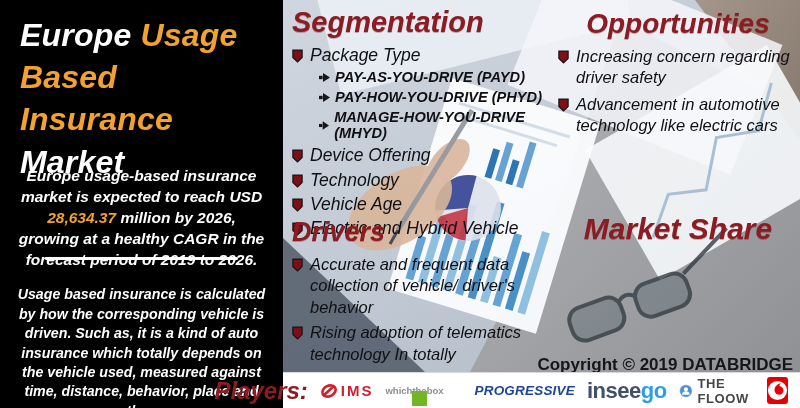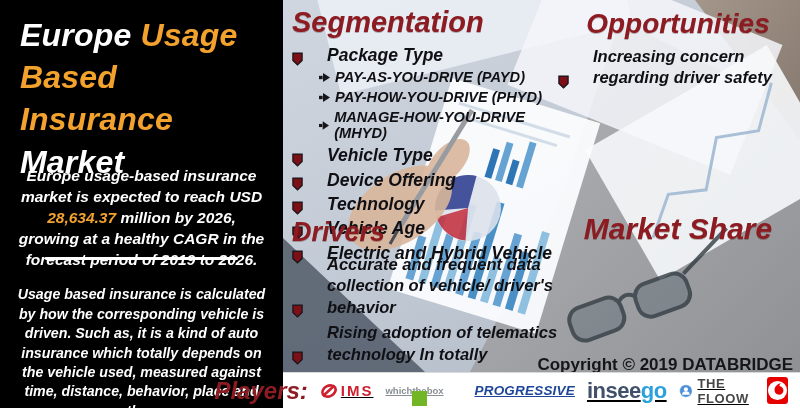--- a/index.html
+++ b/index.html
@@ -18,22 +18,22 @@
   .fc-para .orange{color:#f2a22d;}
   .divider{position:absolute;top:257px;left:45px;width:193px;height:3px;
            background:#fff;border-radius:2px;}
   .def-para{position:absolute;top:271px;left:11px;right:11px;text-align:center;
             font-size:14.2px;font-weight:bold;font-style:italic;line-height:1.37;}
 
   
   .hd{color:#8c1b22;font-weight:bold;font-style:italic;
       text-shadow:0 1px 0 rgba(50,0,0,.28);margin:0;}
   .sec{position:absolute;z-index:2;}
-  .li{display:flex;align-items:flex-end;gap:24px;color:#101014;
-      font-weight:bold;font-style:italic;}
+  .li{display:flex;align-items:flex-start;gap:7px;color:#101014;
+      font-weight:normal;font-style:italic;}
   .li svg{flex:0 0 auto;margin-top:4px;}
   .seg .li{font-size:17.5px;line-height:1.22;margin-bottom:3px;}
   .sub{display:flex;align-items:center;gap:5px;margin:0 0 4px 27px;
        color:#101014;font-weight:bold;font-style:italic;font-size:14.6px;}
   .drv .li{font-size:16.5px;line-height:1.3;margin-bottom:4px;max-width:300px;}
   .drv .nowrap{white-space:nowrap;max-width:none;}
   .opp .li,.ms .li{font-size:16.5px;line-height:1.3;margin-bottom:5px;}
   .seg{left:292px;top:6px;width:270px;}
   .seg .hd{font-size:29px;margin-bottom:6px;}
   .drv{left:292px;top:217px;width:330px;}
@@ -45,21 +45,21 @@
   .ms .li{font-size:16.5px;}
   .copyright{position:absolute;right:7px;top:355px;z-index:2;font-size:17px;
              font-weight:bold;color:#15151a;}
 
   
   .players{position:absolute;left:283px;top:372px;width:517px;height:36px;
            background:#fff;border-top:1px solid #d9d9d9;z-index:3;
            display:flex;align-items:center;gap:12px;justify-content:flex-end;
            padding:0 12px 0 13px;box-sizing:border-box;}
   .players-label{font-size:24px;font-weight:bold;font-style:italic;color:#8c1b22;}
-  .logo{display:flex;align-items:center;text-decoration:underline;}
+  .logo{display:flex;align-items:center;}
   .ims-text{color:#cf1f2e;font-weight:bold;font-size:15px;letter-spacing:2px;margin-left:3px;}
   .itb{position:relative;width:44px;height:30px;font-size:9.5px;line-height:1.02;
        color:#8a8f94;font-weight:bold;}
   .itb span{display:block;}
   .itb-sq{position:absolute;right:2px;bottom:0;width:15px;height:15px;background:#72b626;}
   .prog{color:#1d4699;font-weight:bold;font-style:italic;font-size:13.5px;letter-spacing:.2px;padding-left:33px;}
   .inseego{font-size:22px;font-weight:600;letter-spacing:-.5px;}
   .inseego .d{color:#41506b;}
   .inseego .b{color:#2aa0dc;}
   .floow-text{color:#474747;font-weight:bold;font-size:13px;letter-spacing:.6px;margin-left:5px;}
@@ -188,26 +188,20 @@
       <svg width="11" height="9" viewBox="0 0 11 9">
           <rect x="0" y="2.8" width="3.6" height="3.4" fill="#15151a"></rect>
           <polygon points="4,0 11,4.5 4,9" fill="#15151a"></polygon>
         </svg>
       <span>MANAGE-HOW-YOU-DRIVE (MHYD)</span>
     </div>
     <div class="li">
       <svg width="11" height="14" viewBox="0 0 12 15">
           <path d="M1 1 H11 V9 L6 14 L1 9 Z" fill="#7d1016" stroke="#15151a" stroke-width="1.4"></path>
         </svg>
-      <span>Vehicle Type</span>
-    </div>
-    <div class="li">
-      <svg width="11" height="14" viewBox="0 0 12 15">
-          <path d="M1 1 H11 V9 L6 14 L1 9 Z" fill="#7d1016" stroke="#15151a" stroke-width="1.4"></path>
-        </svg>
       <span>Device Offering</span>
     </div>
     <div class="li">
       <svg width="11" height="14" viewBox="0 0 12 15">
           <path d="M1 1 H11 V9 L6 14 L1 9 Z" fill="#7d1016" stroke="#15151a" stroke-width="1.4"></path>
         </svg>
       <span>Technology</span>
     </div>
     <div class="li">
       <svg width="11" height="14" viewBox="0 0 12 15">
@@ -245,20 +239,26 @@
     </div>
   </section>
 
   <section class="sec opp">
     <h2 class="hd">Opportunities</h2>
     <div class="li">
       <svg width="11" height="14" viewBox="0 0 12 15">
           <path d="M1 1 H11 V9 L6 14 L1 9 Z" fill="#7d1016" stroke="#15151a" stroke-width="1.4"></path>
         </svg>
       <span>Increasing concern regarding driver safety</span>
+    </div>
+    <div class="li">
+      <svg width="11" height="14" viewBox="0 0 12 15">
+          <path d="M1 1 H11 V9 L6 14 L1 9 Z" fill="#7d1016" stroke="#15151a" stroke-width="1.4"></path>
+        </svg>
+      <span>Advancement in automotive technology like electric cars</span>
     </div>
   </section>
 
   <section class="sec ms">
     <h2 class="hd">Market Share</h2>
   </section>
 
   <div class="copyright">Copyright © 2019 DATABRIDGE</div>
 
   <footer class="players">

